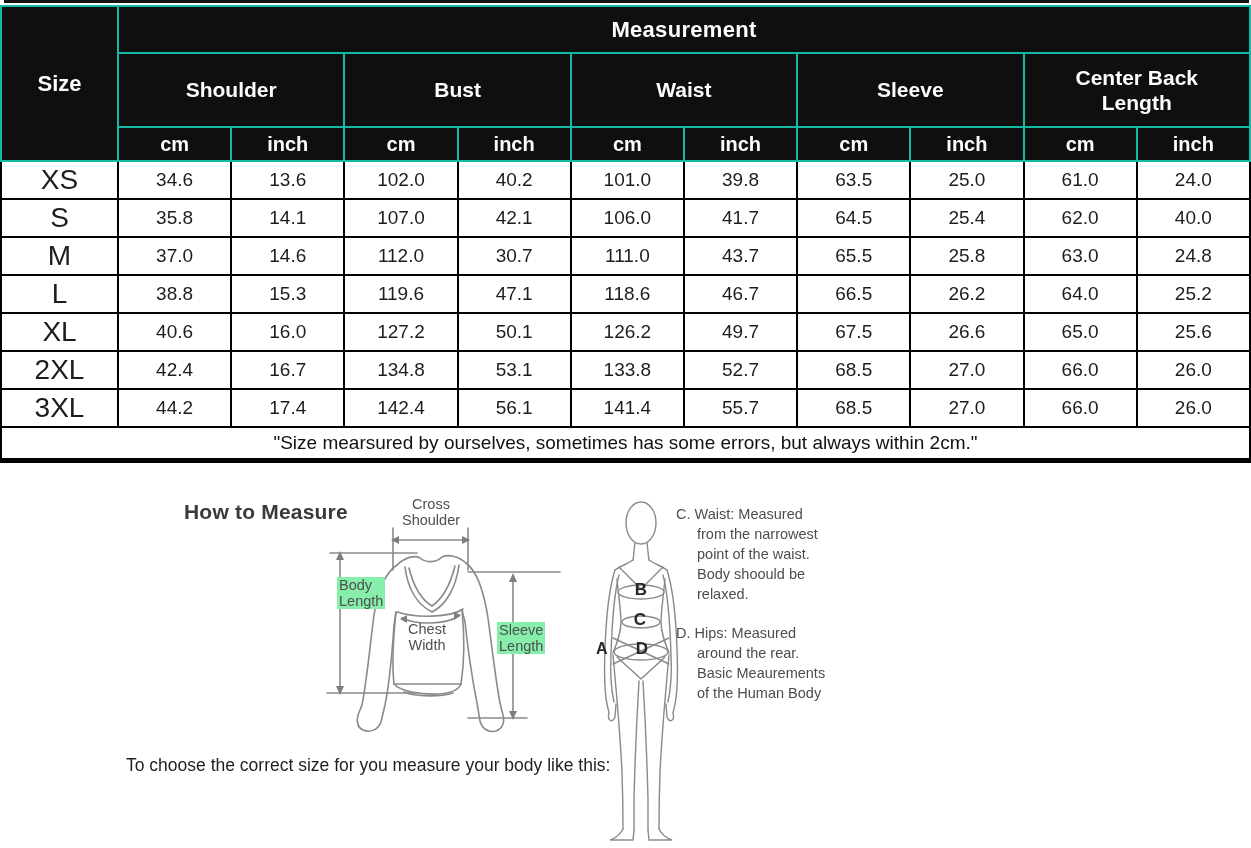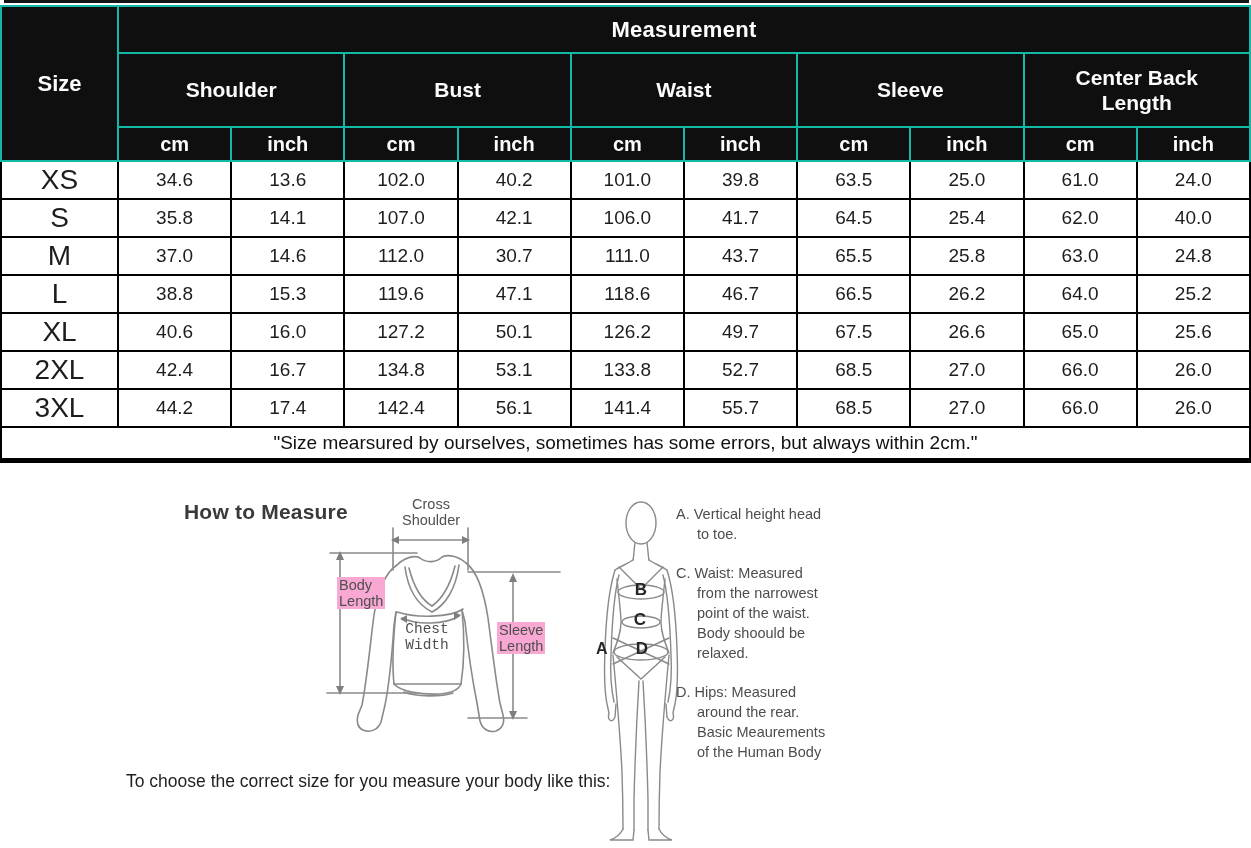--- a/index.html
+++ b/index.html
@@ -24,30 +24,30 @@
     text-align: center; font-size: 19px; vertical-align: middle; }
   td.sizecol { font-size: 28px; }
   tr.r-note { height: 33px; }
   td.notecell { border: 2px solid #000; border-bottom: 5px solid #000; background: #fff;
     color: #111; text-align: center; font-size: 19px; }
 
   
   .measure-section { position: absolute; top: 467px; left: 0; width: 1251px; height: 381px; }
   .htm-title { position: absolute; left: 184px; top: 33px; font-size: 21px; font-weight: bold;
     color: #3a3a3a; letter-spacing: 0.2px; }
-  .instruction { position: absolute; left: 126px; top: 304px; font-size: 17.5px; color: #1f1f1f; }
+  .instruction { position: absolute; left: 126px; top: 288px; font-size: 17.5px; color: #1f1f1f; }
 
   .diagram-svg { position: absolute; stroke: #8a8a8a; fill: none; }
   .garment-svg { left: 320px; top: 26px; }
   .body-svg { left: 593px; top: 30px; }
 
   .diag-label { position: absolute; font-size: 14.5px; line-height: 16px; color: #4f4f4f;
     white-space: pre-line; }
   .lbl-center { transform: translateX(-50%); text-align: center; }
-  .lbl-onwhite { background: #f9a8d4; padding: 0 2px; }
+  .lbl-onwhite { background: #86efac; padding: 0 2px; }
 
   .body-letter { position: absolute; font-size: 17px; font-weight: bold; color: #262626;
     transform: translateX(-50%); }
   .body-letter-a { transform: none; font-size: 16px; }
 
   .tips { position: absolute; left: 676px; top: 37px; width: 190px; }
   .tip { font-size: 14.5px; line-height: 20px; color: #4d4d4d; white-space: pre-line;
     padding-left: 21px; text-indent: -21px; margin-bottom: 19px; }
 </style>
 </head>
@@ -238,21 +238,21 @@
       <path d="M77,119 C95,125 130,125 143,116"></path>
       <path d="M82,125 C96,132 125,132 139,123"></path>
       <path d="M80,126 L87,122 L87,130 Z" fill="#7e7e7e" stroke="none"></path>
       <path d="M141,122 L134,119 L134,127 Z" fill="#7e7e7e" stroke="none"></path>
     </svg>
 
     <div class="diag-label lbl-center" style="left:431px; top:29px;">Cross
 Shoulder</div>
     <div class="diag-label lbl-onwhite" style="left:337px; top:110px;">Body
 Length</div>
-    <div class="diag-label lbl-center" style="left:427px; top:154px;font-family:Liberation Mono, monospace;">Chest
+    <div class="diag-label lbl-center" style="left:427px; top:154px;">Chest
 Width</div>
     <div class="diag-label lbl-onwhite" style="left:497px; top:155px;">Sleeve
 Length</div>
 
     <svg class="diagram-svg body-svg" width="135" height="350" viewBox="0 0 135 350" stroke-width="1.4" stroke-linecap="round">
       <ellipse cx="48" cy="26" rx="15" ry="21"></ellipse>
       <path d="M42,46 C41,52 41,58 40,63"></path>
       <path d="M54,46 C55,52 55,58 56,63"></path>
       <path d="M40,63 C34,67 28,69 22,73"></path>
       <path d="M56,63 C62,67 68,69 74,73"></path>
@@ -281,22 +281,20 @@
       <path d="M30,332 C27,338 23,341 17,343 L40,343 L41,333"></path>
       <path d="M66,332 C69,338 73,341 79,343 L56,343 L55,333"></path>
     </svg>
 
     <div class="body-letter body-letter-a" style="left:596px; top:173px;">A</div>
     <div class="body-letter" style="left:641px; top:113px;">B</div>
     <div class="body-letter" style="left:640px; top:143px;">C</div>
     <div class="body-letter" style="left:642px; top:172px;">D</div>
 
     <div class="tips">
-        <div class="tip">A. Vertical height head
-to toe.</div>
         <div class="tip">C. Waist: Measured
 from the narrowest
 point of the waist.
 Body shoould be
 relaxed.</div>
         <div class="tip">D. Hips: Measured
 around the rear.
 Basic Meaurements
 of the Human Body</div>
       </div>

